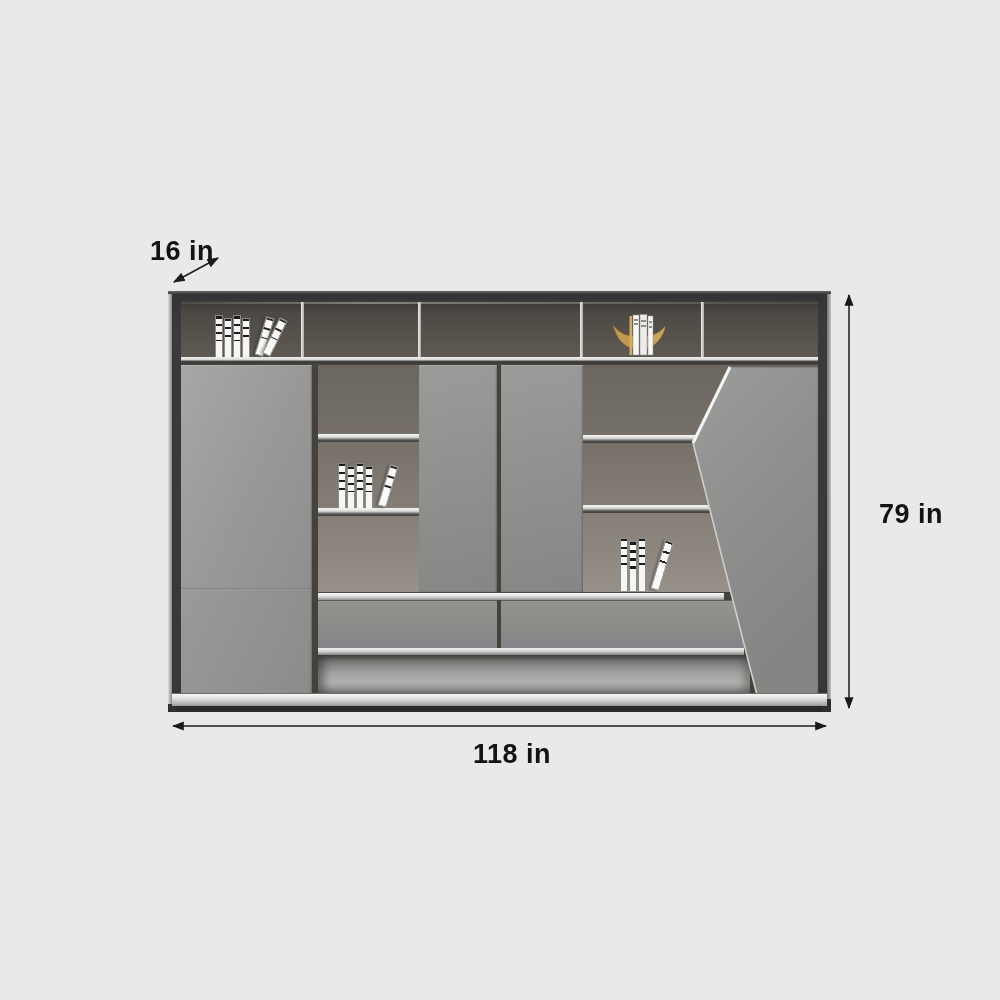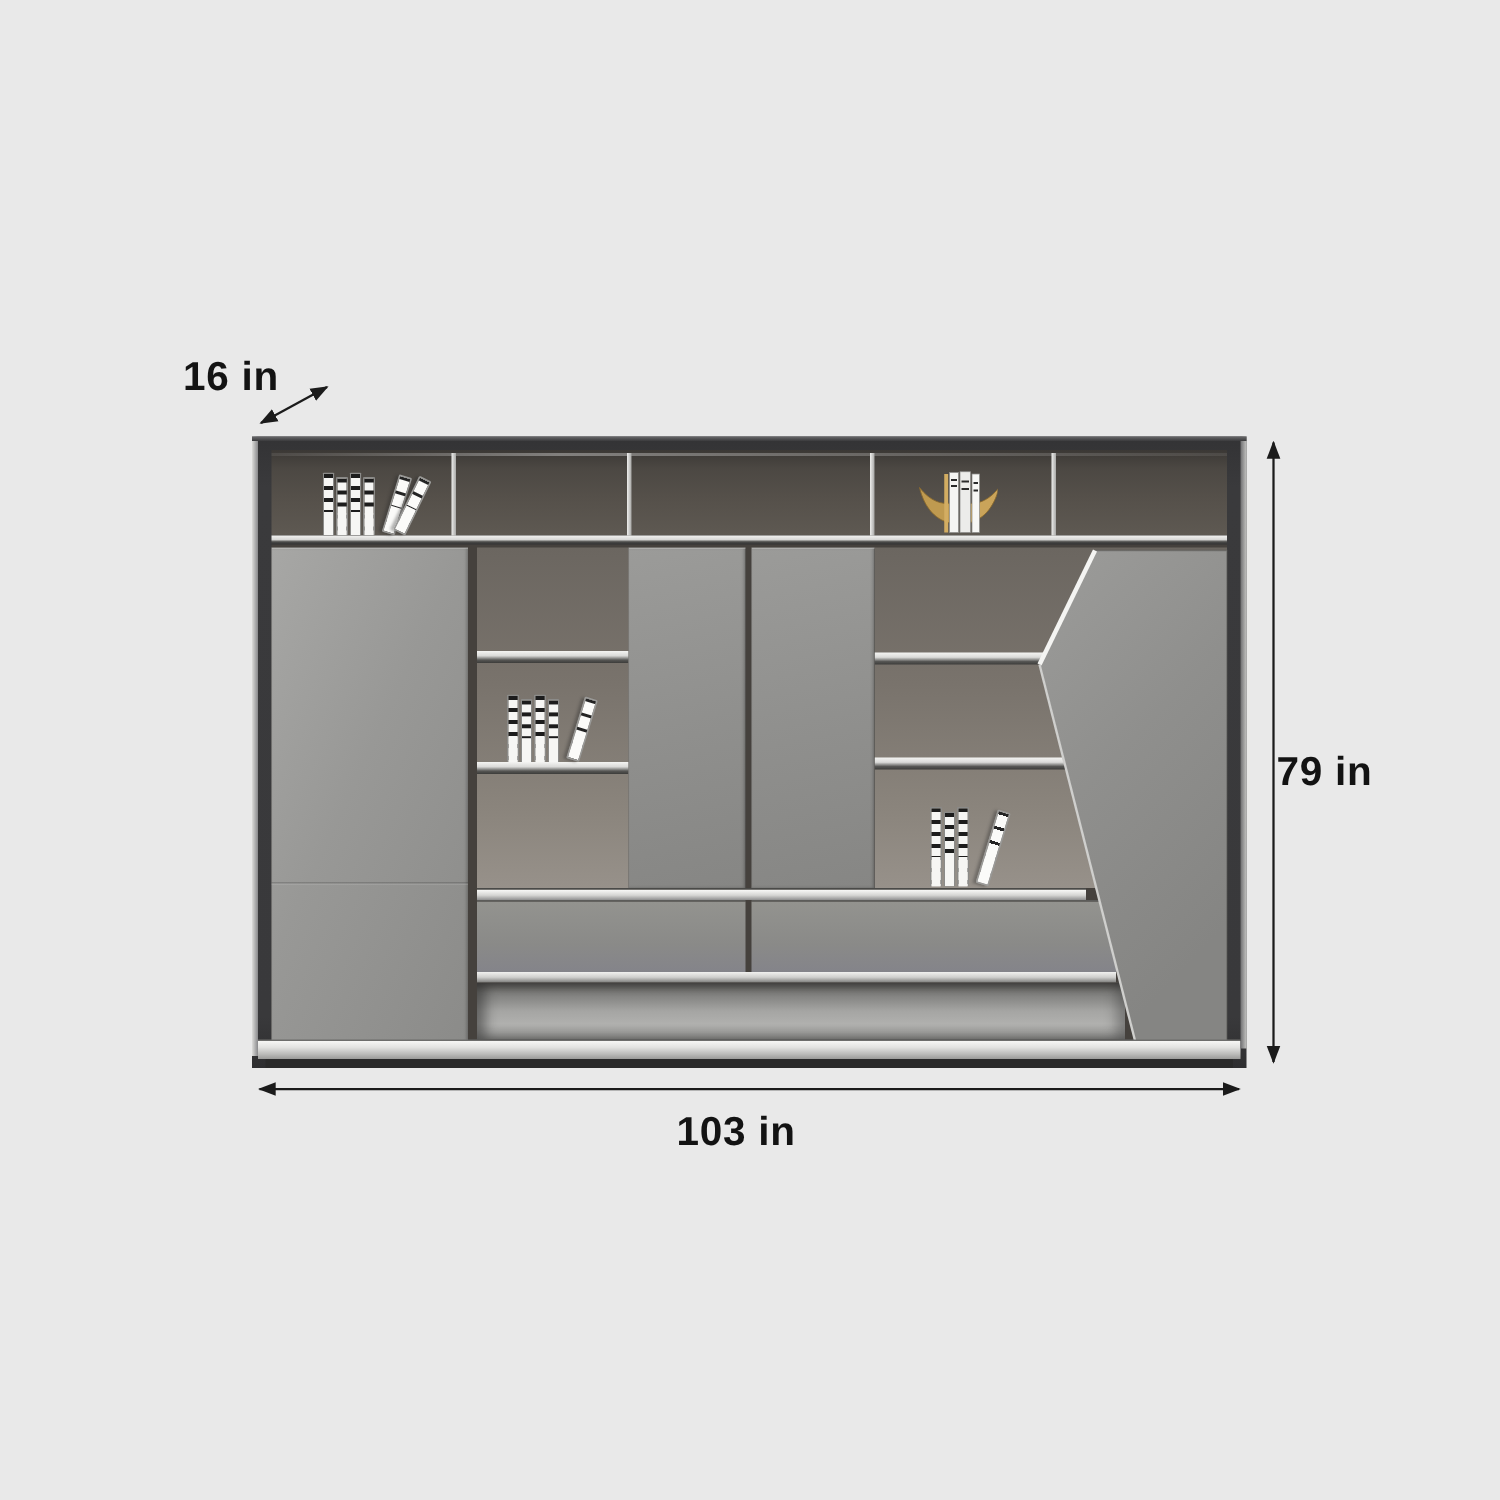--- a/index.html
+++ b/index.html
@@ -83,21 +83,21 @@
     box-shadow:-2px 1px 2px rgba(40,40,40,.35);}
   .tilt.more{transform:rotate(26deg);margin-left:-2px;}
   .books-top{left:47px;top:24px;width:56px;height:42px;}
   .books-mid{left:170px;top:172px;width:56px;height:45px;}
   .books-bottom{left:452px;top:247px;width:52px;height:53px;}
   .decor{left:444px;top:22px;width:53px;height:44px;z-index:5;}
 
   
   .dim-svg{left:0;top:0;width:1000px;height:1000px;z-index:20;pointer-events:none;}
   .dim-label{z-index:21;color:var(--annotation-text);font-weight:700;font-size:27px;
-    letter-spacing:.5px;text-align:left;white-space:nowrap;}
+    letter-spacing:.5px;text-align:right;white-space:nowrap;}
   .label-depth{left:122px;top:236px;width:92px;}
   .label-height{left:851px;top:483px;width:92px;margin-top:16px;}
   .label-width{left:451px;top:739px;width:100px;}
 </style>
 </head>
 <body>
 
 <div class="stage">
 
   <div class="abs cabinet">
@@ -195,15 +195,15 @@
         <path d="M0,1.2 L10,5 L0,8.8 z" fill="#1b1b1b"></path>
       </marker>
     </defs>
     <line x1="174" y1="282" x2="218" y2="258" stroke="#1b1b1b" stroke-width="1.5" marker-start="url(#arr)" marker-end="url(#arr)"></line>
     <line x1="849" y1="295" x2="849" y2="708" stroke="#1b1b1b" stroke-width="1.5" marker-start="url(#arr)" marker-end="url(#arr)"></line>
     <line x1="173" y1="726" x2="826" y2="726" stroke="#1b1b1b" stroke-width="1.5" marker-start="url(#arr)" marker-end="url(#arr)"></line>
   </svg>
 
   <div class="abs dim-label label-depth">16 in</div>
   <div class="abs dim-label label-height">79 in</div>
-  <div class="abs dim-label label-width">103 in</div>
+  <div class="abs dim-label label-width">118 in</div>
 
 </div>
 
 </body></html>

